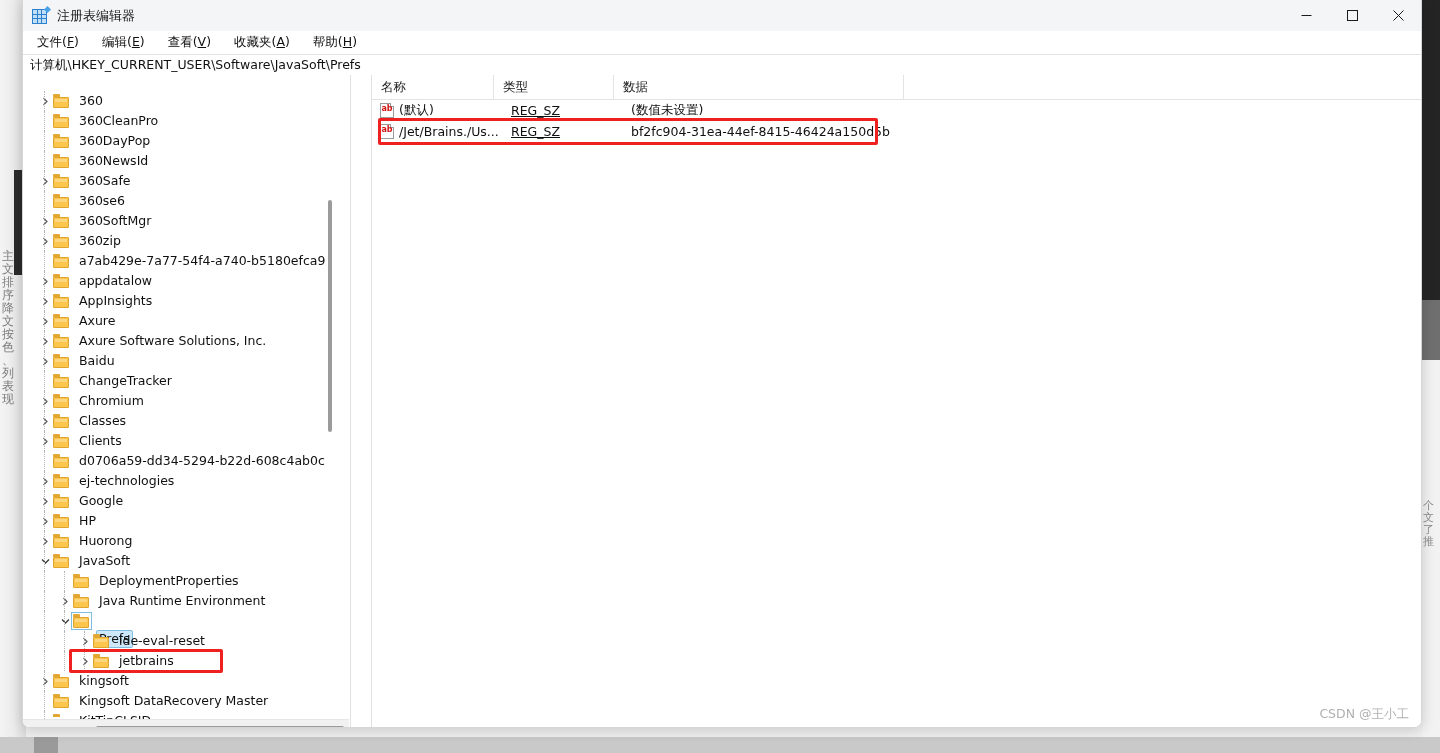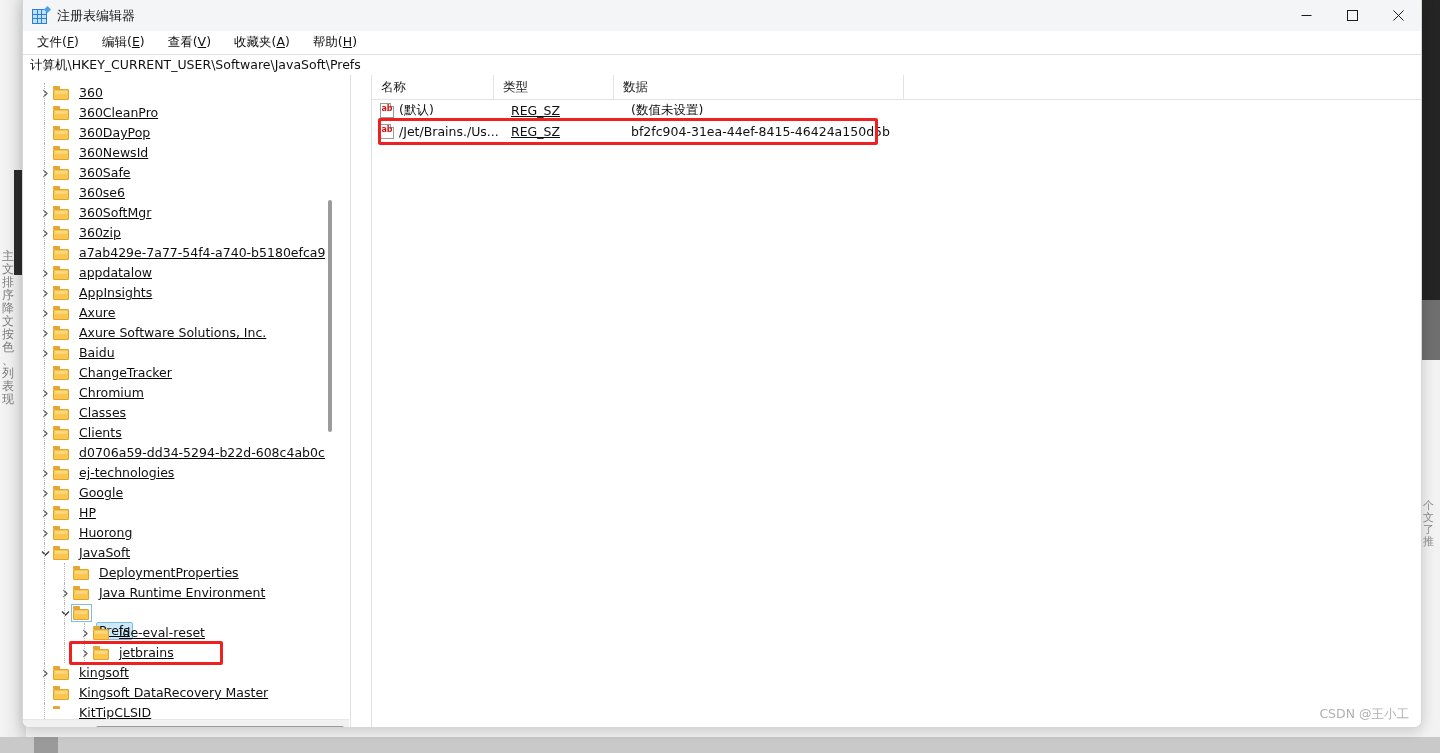--- a/index.html
+++ b/index.html
@@ -207,25 +207,24 @@
   .tree-pane {
     width: 326px;
     position: relative;
     background: #ffffff;
     border-right: 1px solid #ffffff;
     overflow: hidden;
     flex: none;
   }
   .tree-scroll {
     position: absolute;
-    left: 0; top: 8px;
+    left: 0; top: 16px;
     width: 306px;
     height: 645px;
     overflow: hidden;
-    text-decoration: underline;
   }
   .tree-row {
     height: 20px;
     display: flex;
     align-items: center;
     position: relative;
     white-space: nowrap;
     cursor: default;
   }
   .tree-row .guide {

